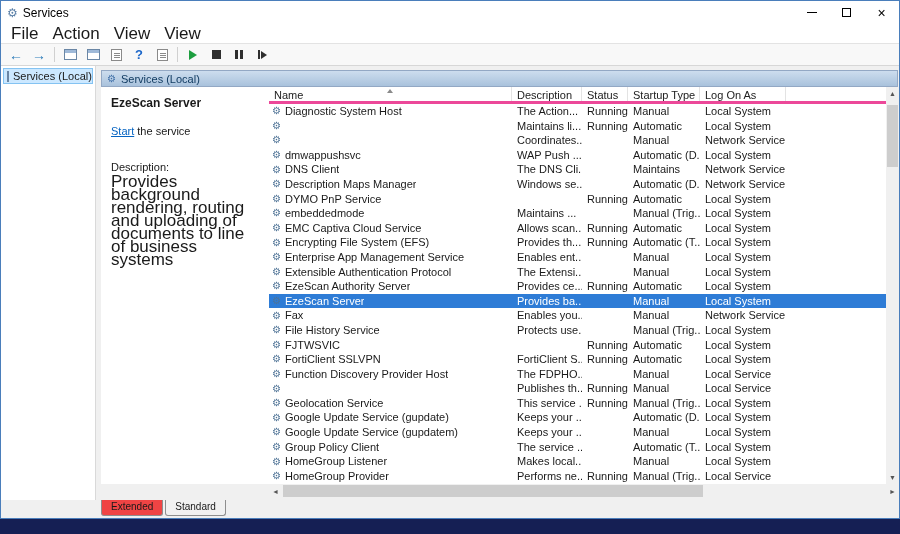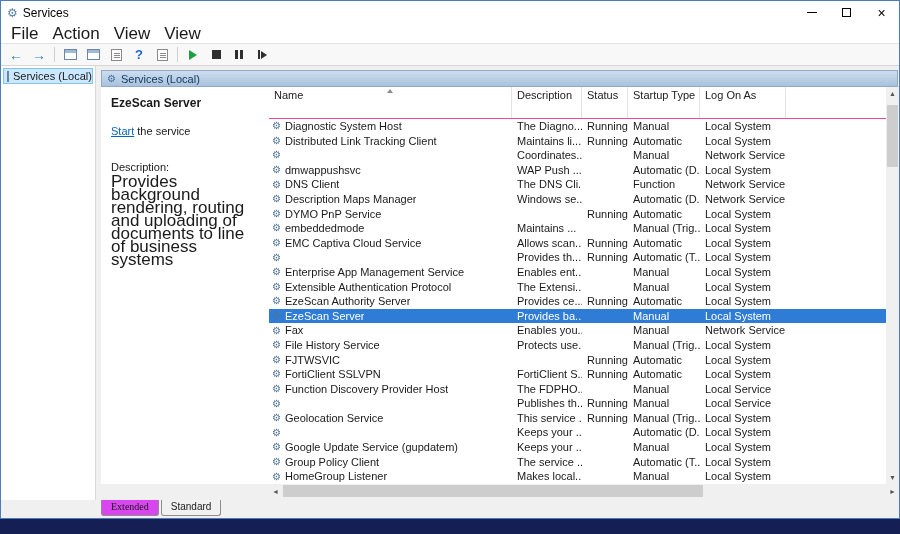--- a/index.html
+++ b/index.html
@@ -53,21 +53,21 @@
 
   .extended { position:absolute; left:100px; top:21px; width:168px; height:397px; background:#fff; padding:9px 10px; overflow:hidden; }
   .svc-title { font-size:12px; font-weight:bold; color:#1a1a1a; margin-bottom:15px; }
   .start-line { font-size:11px; color:#1a1a1a; margin-bottom:24px; }
   .start-link { color:var(--link,#0563c1); text-decoration:underline; cursor:pointer; }
   .desc-label { font-size:11px; color:#1a1a1a; margin-bottom:2px; }
   .desc-text { font-size:17px; color:#1a1a1a; line-height:13px; }
 
   
   .list { position:absolute; left:268px; top:21px; width:617px; height:397px; background:#fff; overflow:hidden; }
-  .lheader { display:grid; grid-template-columns:243px 70px 46px 72px 86px 1fr; height:32px; border-bottom:1px solid #ec4899; background:#fff; }
+  .lheader { display:grid; grid-template-columns:243px 70px 46px 72px 86px 1fr; height:17px; border-bottom:3px solid #ec4899; background:#fff; }
   .hcell { font-size:11px; color:#212121; padding:2px 0 0 5px; border-right:1px solid #e3e3e3; white-space:nowrap; overflow:hidden; position:relative; }
   .hcell.fill { border-right:none; }
   .sort-caret { position:absolute; left:118px; top:2px; width:0; height:0; border-left:3px solid transparent; border-right:3px solid transparent; border-bottom:4px solid #8a8a8a; }
   .rows { height:380px; overflow:hidden; }
   .trow { display:grid; grid-template-columns:243px 70px 46px 72px 86px 1fr; height:14.6px; line-height:14.6px; font-size:11px; color:#1a1a1a; }
   .trow .cell { padding-left:5px; white-space:nowrap; overflow:hidden; }
   .trow .c-name { display:flex; align-items:center; gap:4px; padding-left:3px; }
   .svc-icon { font-size:10px; color:#4f7396; line-height:1; flex:0 0 auto; }
   .svc-label { white-space:nowrap; overflow:hidden;text-align:right; }
   .trow.selected { background:var(--selection,#2e7cd6); color:var(--selection-text,#fff); }
@@ -80,21 +80,21 @@
   .vthumb { position:absolute; left:1px; top:18px; width:11px; height:62px; background:#cdcdcd; }
   .hscroll { position:absolute; left:268px; top:418px; width:630px; height:14px; background:#f0f0f0; }
   .harrow { position:absolute; top:0; width:13px; height:14px; font-size:7px; color:#555; display:flex; align-items:center; justify-content:center; }
   .harrow.left { left:0; }
   .harrow.right { right:0; }
   .hthumb { position:absolute; left:14px; top:1px; width:420px; height:12px; background:#cdcdcd; }
 
   
   .tabs { position:absolute; left:100px; top:434px; height:16px; display:flex; gap:2px; }
   .tab { font-size:10px; color:#1a1a1a; padding:1px 9px 2px 9px; border:1px solid #8e8e8e; border-top:none; border-radius:0 0 3px 3px; background:#f1f1f1; }
-  .tab.active { background:#d946ef;font-family:Liberation Serif, serif; }
+  .tab.active { background:#ef4444; }
 </style>
 </head>
 <body>
 
 <div id="app">
   <div class="window">
 
     <div class="titlebar">
       <span class="app-icon">⚙</span>
       <span class="title">Services</span>
@@ -191,30 +191,29 @@
           <div class="hcell"><span>Startup Type</span></div>
           <div class="hcell"><span>Log On As</span></div>
           <div class="hcell fill"></div>
         </div>
         <div class="rows">
             <div class="trow">
               <div class="cell c-name">
                 <span class="svc-icon">⚙</span>
                 <span class="svc-label">Diagnostic System Host</span>
               </div>
-              <div class="cell c-desc">The Diagno...</div>
-              <div class="cell c-status">Running</div>
-              <div class="cell c-startup">Manual</div>
-              <div class="cell c-logon">Local System</div>
-              <div class="cell c-fill"></div>
-            </div>
-            <div class="trow">
-              <div class="cell c-name">
-                <span class="svc-icon">⚙</span>
-                <span class="svc-label">Distributed Link Tracking Client</span>
+              <div class="cell c-desc">The Action...</div>
+              <div class="cell c-status">Running</div>
+              <div class="cell c-startup">Manual</div>
+              <div class="cell c-logon">Local System</div>
+              <div class="cell c-fill"></div>
+            </div>
+            <div class="trow">
+              <div class="cell c-name">
+                <span class="svc-icon">⚙</span>
               </div>
               <div class="cell c-desc">Maintains li...</div>
               <div class="cell c-status">Running</div>
               <div class="cell c-startup">Automatic</div>
               <div class="cell c-logon">Local System</div>
               <div class="cell c-fill"></div>
             </div>
             <div class="trow">
               <div class="cell c-name">
                 <span class="svc-icon">⚙</span>
@@ -236,21 +235,21 @@
               <div class="cell c-logon">Local System</div>
               <div class="cell c-fill"></div>
             </div>
             <div class="trow">
               <div class="cell c-name">
                 <span class="svc-icon">⚙</span>
                 <span class="svc-label">DNS Client</span>
               </div>
               <div class="cell c-desc">The DNS Cli...</div>
               <div class="cell c-status"></div>
-              <div class="cell c-startup">Function</div>
+              <div class="cell c-startup">Maintains</div>
               <div class="cell c-logon">Network Service</div>
               <div class="cell c-fill"></div>
             </div>
             <div class="trow">
               <div class="cell c-name">
                 <span class="svc-icon">⚙</span>
                 <span class="svc-label">Description Maps Manager</span>
               </div>
               <div class="cell c-desc">Windows se...</div>
               <div class="cell c-status"></div>
@@ -287,20 +286,21 @@
               </div>
               <div class="cell c-desc">Allows scan...</div>
               <div class="cell c-status">Running</div>
               <div class="cell c-startup">Automatic</div>
               <div class="cell c-logon">Local System</div>
               <div class="cell c-fill"></div>
             </div>
             <div class="trow">
               <div class="cell c-name">
                 <span class="svc-icon">⚙</span>
+                <span class="svc-label">Encrypting File System (EFS)</span>
               </div>
               <div class="cell c-desc">Provides th...</div>
               <div class="cell c-status">Running</div>
               <div class="cell c-startup">Automatic (T...</div>
               <div class="cell c-logon">Local System</div>
               <div class="cell c-fill"></div>
             </div>
             <div class="trow">
               <div class="cell c-name">
                 <span class="svc-icon">⚙</span>
@@ -417,20 +417,21 @@
               </div>
               <div class="cell c-desc">This service ...</div>
               <div class="cell c-status">Running</div>
               <div class="cell c-startup">Manual (Trig...</div>
               <div class="cell c-logon">Local System</div>
               <div class="cell c-fill"></div>
             </div>
             <div class="trow">
               <div class="cell c-name">
                 <span class="svc-icon">⚙</span>
+                <span class="svc-label">Google Update Service (gupdate)</span>
               </div>
               <div class="cell c-desc">Keeps your ...</div>
               <div class="cell c-status"></div>
               <div class="cell c-startup">Automatic (D...</div>
               <div class="cell c-logon">Local System</div>
               <div class="cell c-fill"></div>
             </div>
             <div class="trow">
               <div class="cell c-name">
                 <span class="svc-icon">⚙</span>

